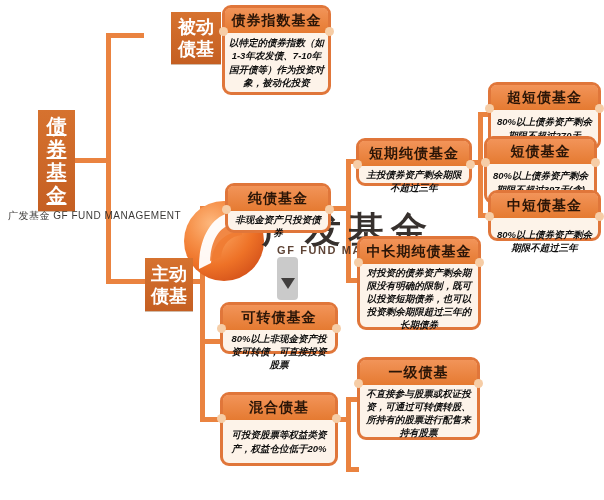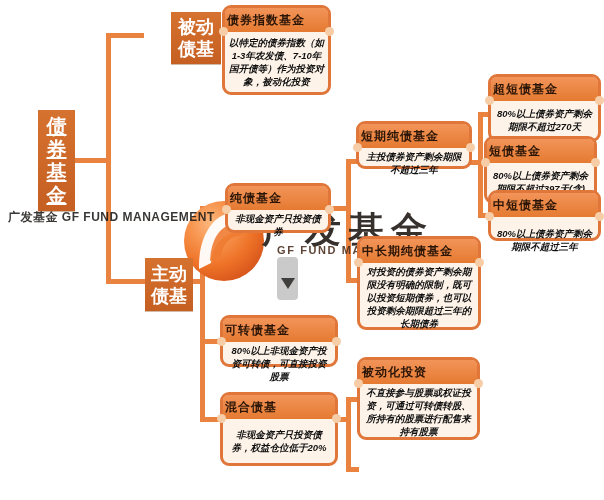--- a/index.html
+++ b/index.html
@@ -25,21 +25,21 @@
     background:#fdf3e9;display:flex;flex-direction:column;overflow:visible;
   }
   .leaf::before,.leaf::after{
     content:"";position:absolute;width:9px;height:9px;border-radius:50%;
     background:#f6cda6;top:19px;
   }
   .leaf::before{left:-6px;}
   .leaf::after{right:-6px;}
   .leaf-title{
     background:linear-gradient(180deg,#f29459,#e57a31);
-    color:#2a1507;font-weight:bold;font-size:12px;text-align:left;
+    color:#2a1507;font-weight:bold;font-size:14px;text-align:center;
     padding:4px 2px 3px 2px;border-radius:5px 5px 0 0;letter-spacing:1px;white-space:nowrap;
   }
   .leaf-body{
     flex:1;display:flex;align-items:center;justify-content:center;
     font-size:9.5px;font-weight:bold;font-style:italic;color:#101010;
     line-height:1.38;text-align:center;padding:2px 4px;
   }
   
   .wm-sphere{
     position:absolute;left:184px;top:201px;width:80px;height:80px;border-radius:50%;
@@ -49,21 +49,21 @@
   .wm-cn{
     position:absolute;left:262px;top:206px;font-size:36px;font-weight:bold;
     color:rgba(38,32,28,.92);letter-spacing:7px;white-space:nowrap;
     font-family:"Liberation Serif","DejaVu Serif",serif;
   }
   .wm-en{
     position:absolute;left:277px;top:244px;font-size:11px;font-weight:bold;
     color:rgba(72,42,26,.88);letter-spacing:1.6px;white-space:nowrap;
   }
   .wm-small{
-    position:absolute;left:8px;top:209px;font-size:12px;font-weight:bold;
+    position:absolute;left:8px;top:209px;font-size:10px;font-weight:normal;
     color:rgba(28,26,24,.88);letter-spacing:.5px;white-space:nowrap;
   }
   .gray-arrow{
     position:absolute;left:277px;top:257px;width:21px;height:43px;border-radius:4px;
     background:rgba(158,158,158,.55);display:flex;align-items:center;justify-content:center;
   }
   .gray-arrow .tri{
     width:0;height:0;border-left:7px solid transparent;border-right:7px solid transparent;
     border-top:11px solid rgba(40,38,36,.85);margin-top:10px;
   }
@@ -117,54 +117,54 @@
   <div class="leaf" style="left:222px;top:5px;width:109px;height:90px;">
     <div class="leaf-title">债券指数基金</div>
     <div class="leaf-body">以特定的债券指数（如1-3年农发债、7-10年国开债等）作为投资对象，被动化投资</div>
   </div>
 
   <div class="leaf" style="left:225px;top:183px;width:106px;height:50px;">
     <div class="leaf-title">纯债基金</div>
     <div class="leaf-body">非现金资产只投资债券</div>
   </div>
 
-  <div class="leaf" style="left:356px;top:121px;width:116px;height:48px;">
+  <div class="leaf" style="left:356px;top:138px;width:116px;height:48px;">
     <div class="leaf-title">短期纯债基金</div>
     <div class="leaf-body">主投债券资产剩余期限不超过三年</div>
   </div>
 
   <div class="leaf" style="left:357px;top:236px;width:124px;height:94px;">
     <div class="leaf-title">中长期纯债基金</div>
     <div class="leaf-body">对投资的债券资产剩余期限没有明确的限制，既可以投资短期债券，也可以投资剩余期限超过三年的长期债券</div>
   </div>
 
-  <div class="leaf" style="left:220px;top:315px;width:118px;height:52px;">
+  <div class="leaf" style="left:220px;top:302px;width:118px;height:52px;">
     <div class="leaf-title">可转债基金</div>
     <div class="leaf-body">80%以上非现金资产投资可转债，可直接投资股票</div>
   </div>
 
   <div class="leaf" style="left:220px;top:392px;width:118px;height:74px;">
     <div class="leaf-title">混合债基</div>
-    <div class="leaf-body">非现金资产只投资债券，权益仓位低于20%</div>
+    <div class="leaf-body">可投资股票等权益类资产，权益仓位低于20%</div>
   </div>
 
-  <div class="leaf" style="left:488px;top:74px;width:113px;height:68px;">
+  <div class="leaf" style="left:488px;top:82px;width:113px;height:68px;">
     <div class="leaf-title">超短债基金</div>
     <div class="leaf-body">80%以上债券资产剩余期限不超过270天</div>
   </div>
 
   <div class="leaf" style="left:484px;top:136px;width:113px;height:68px;">
     <div class="leaf-title">短债基金</div>
     <div class="leaf-body">80%以上债券资产剩余期限不超过397天(含)</div>
   </div>
 
   <div class="leaf" style="left:488px;top:190px;width:113px;height:51px;gap:8px;">
     <div class="leaf-title">中短债基金</div>
     <div class="leaf-body">80%以上债券资产剩余期限不超过三年</div>
   </div>
 
   <div class="leaf" style="left:357px;top:357px;width:123px;height:83px;">
-    <div class="leaf-title">被动化投资</div>
+    <div class="leaf-title">一级债基</div>
     <div class="leaf-body">不直接参与股票或权证投资，可通过可转债转股、所持有的股票进行配售来持有股票</div>
   </div>
 
 
 </div>
 
 </body></html>

